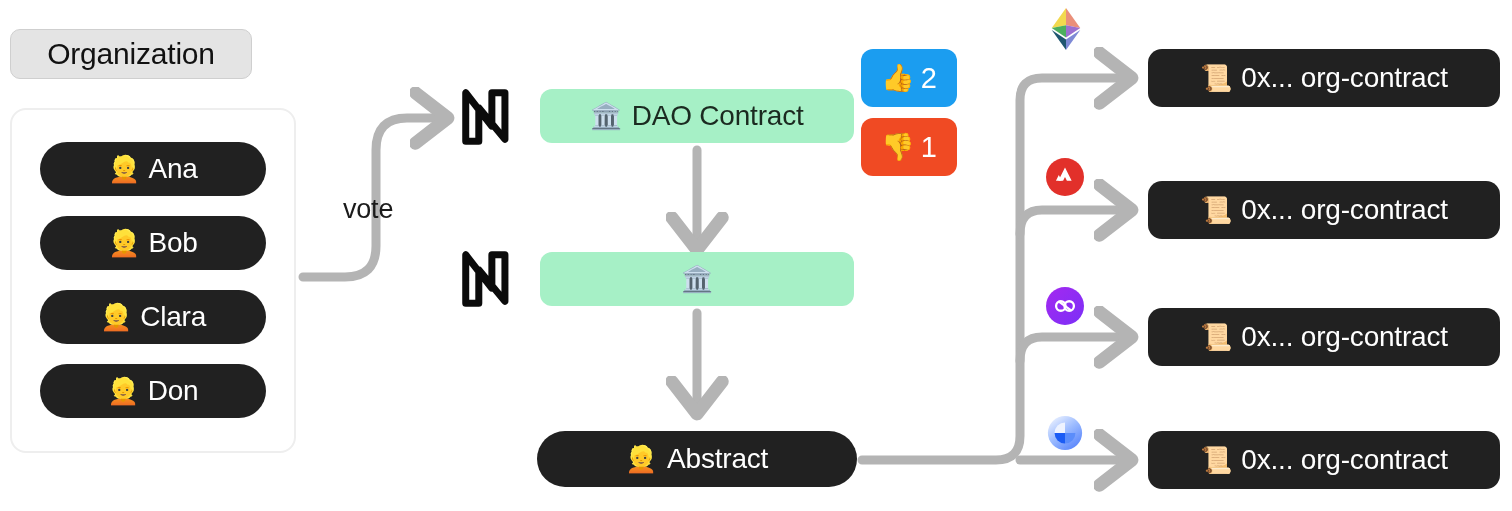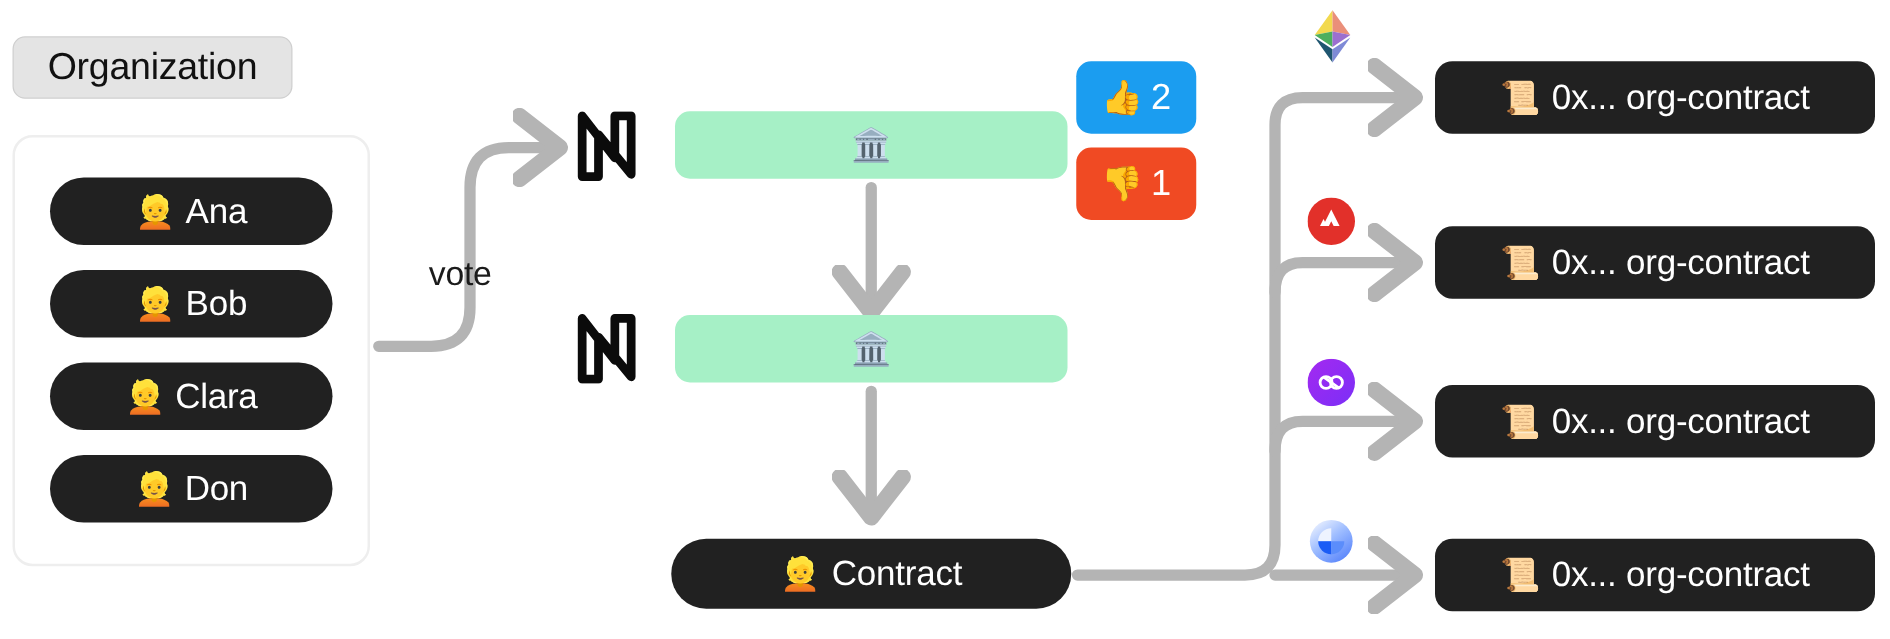--- a/index.html
+++ b/index.html
@@ -21,21 +21,21 @@
   svg.edges {
     position: absolute; left: 0; top: 0;
     width: 1512px; height: 511px;
     pointer-events: none;
   }
 
   
   .org-label {
     position: absolute;
     left: 10px; top: 29px;
-    width: 224px; height: 50px;
+    width: 242px; height: 50px;
     background: #e4e4e4;
     border: 1px solid #cfcfcf;
     border-radius: 10px;
     display: flex; align-items: center; justify-content: center;
     font-size: 30px;
     color: #111111;
     letter-spacing: -0.2px;
   }
   .org-box {
     position: absolute;
@@ -90,21 +90,20 @@
     position: absolute;
     width: 60px; height: 56px;
   }
 
   
   .vote-label {
     position: absolute;
     font-size: 27px;
     color: #1b1b1b;
     letter-spacing: -0.2px;
-    margin-top: 10px;
   }
 
   
   .badge {
     position: absolute;
     width: 96px; height: 58px;
     border-radius: 12px;
     display: flex; align-items: center; justify-content: center;
     gap: 6px;
     color: #ffffff;
@@ -188,29 +187,30 @@
     </svg>
   </div>
   <div class="near-logo" style="left:460px; top:251px">
     <svg viewBox="0 0 64 60" width="60" height="56" aria-hidden="true">
       <path d="M6,4 L6,56 L20,56 L20,20 L48,54 L48,4 L34,4 L34,40 Z" fill="none" stroke="#0b0b0b" stroke-width="7.5" stroke-linejoin="round" stroke-linecap="round"></path>
     </svg>
   </div>
 
   <div class="pill-green" style="left:540px; top:89px; width:314px">
     <span class="emo">🏛️</span>
+    <span>DAO Contract</span>
   </div>
 
   <div class="pill-green" style="left:540px; top:252px; width:314px">
     <span class="emo">🏛️</span>
   </div>
 
   <div class="pill-dark" style="left:537px; top:431px; width:320px">
     <span class="emo">👱</span>
-    <span>Contract</span>
+    <span>Abstract</span>
   </div>
 
   <div class="badge" style="left:861px; top:49px; background:#1b9df0">
     <span class="emo">👍</span>
     <span>2</span>
   </div>
   <div class="badge" style="left:861px; top:118px; background:#f04a23">
     <span class="emo">👎</span>
     <span>1</span>
   </div>

